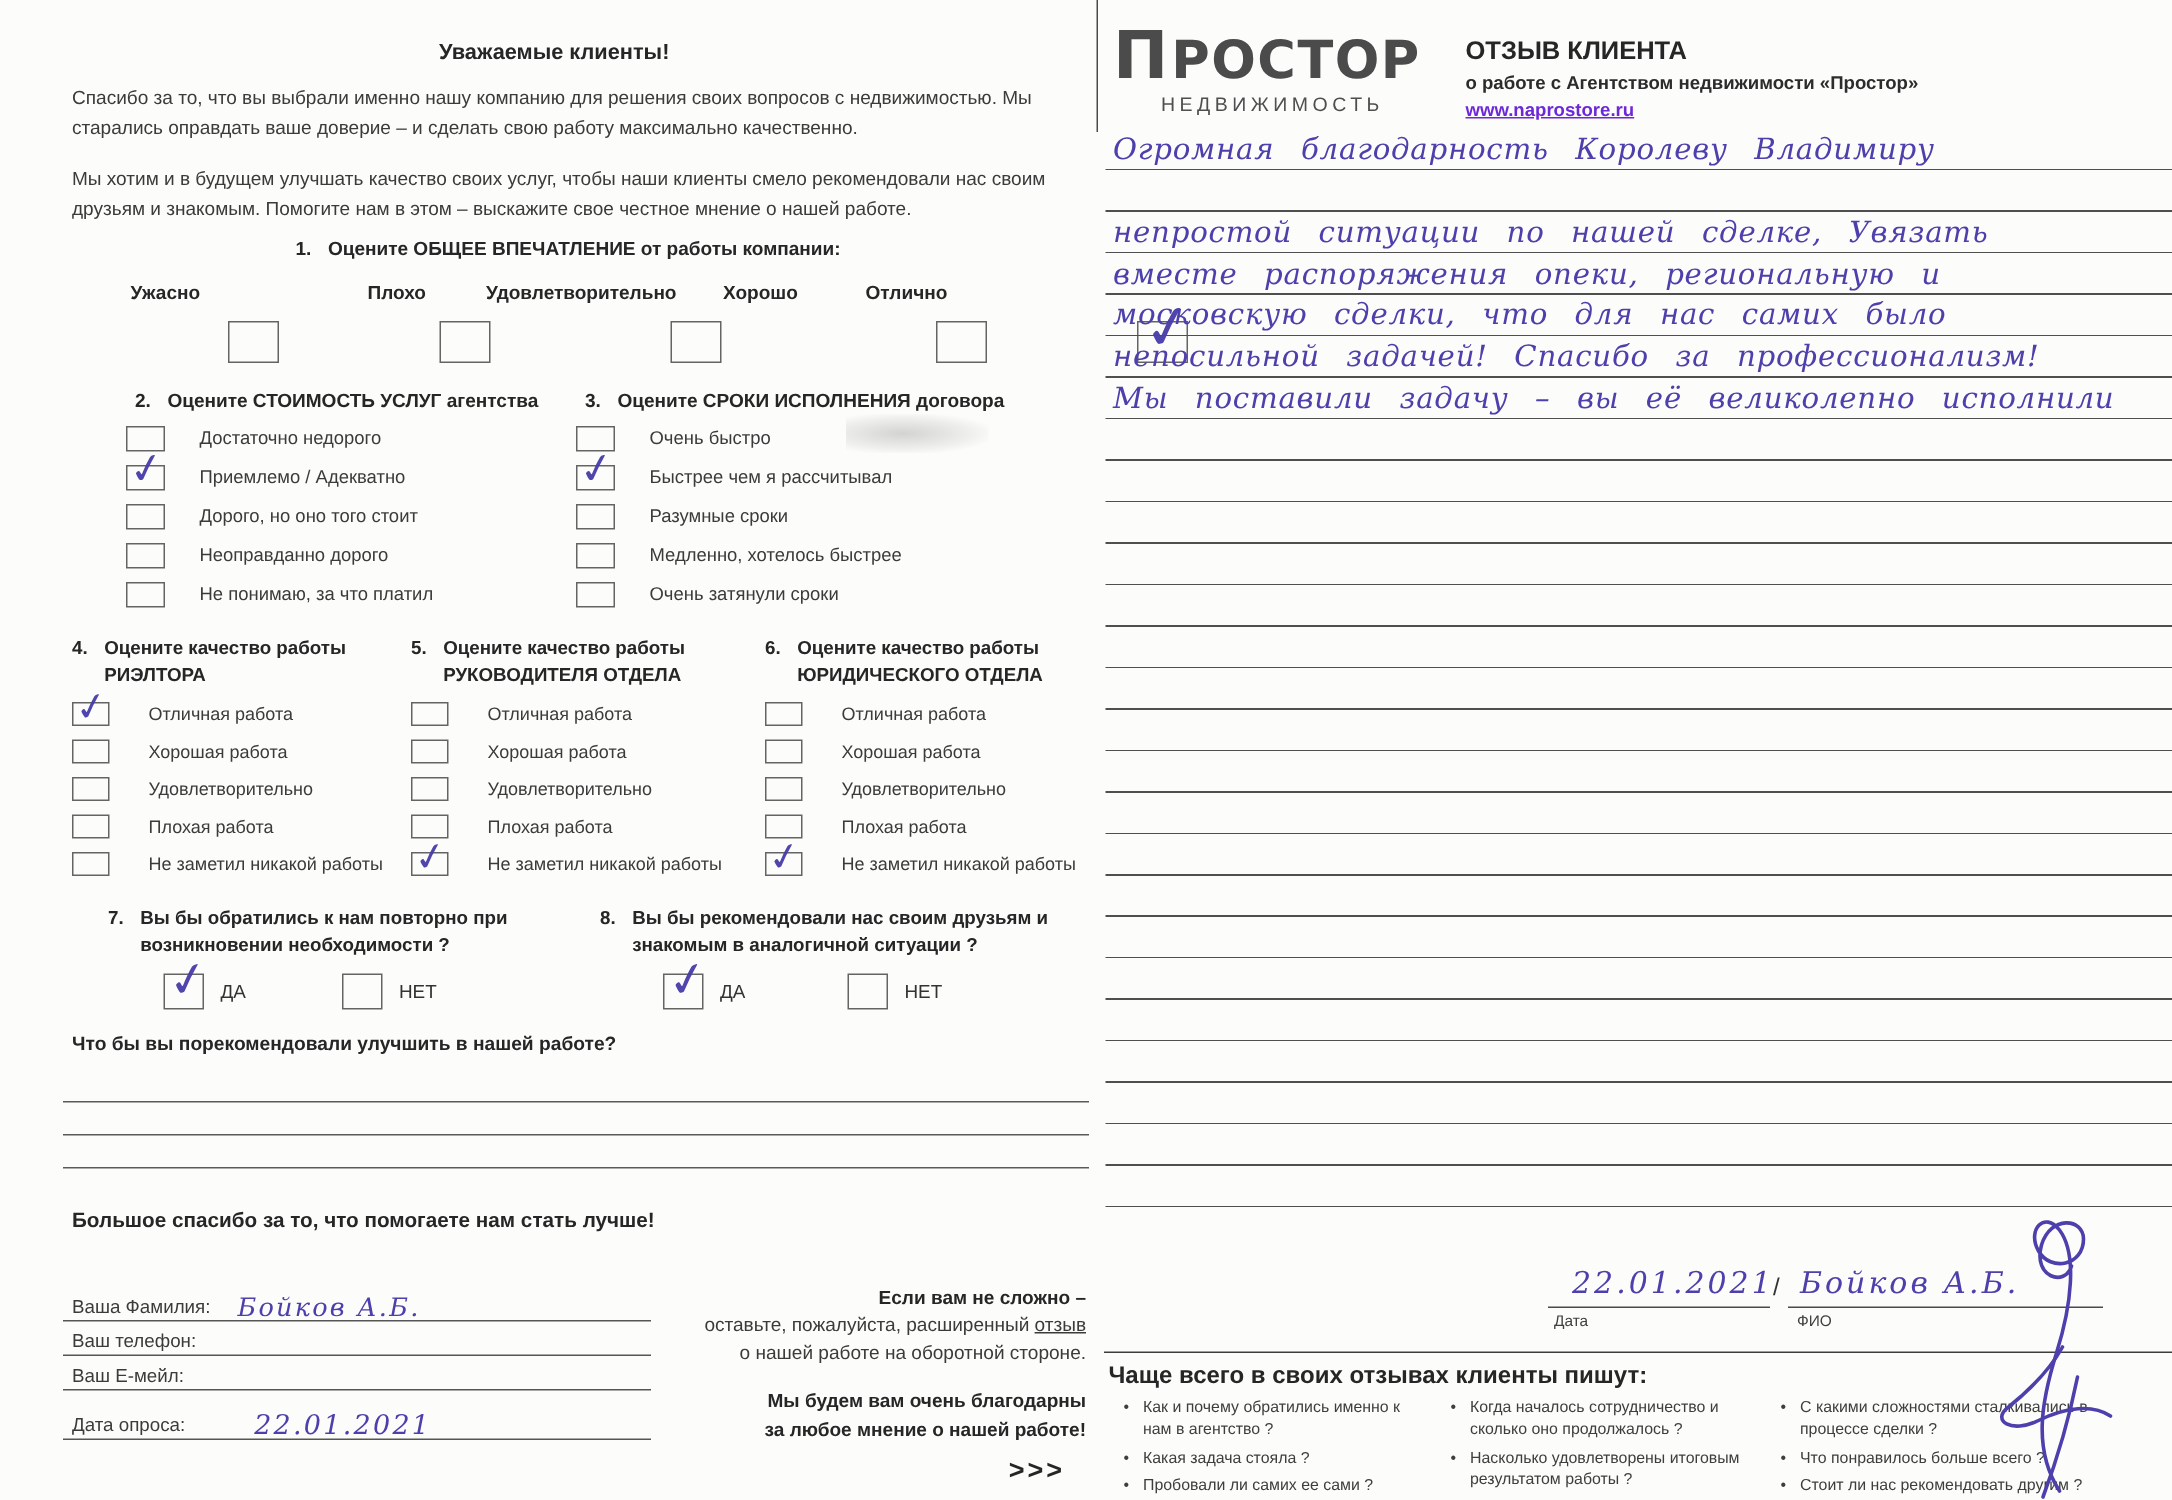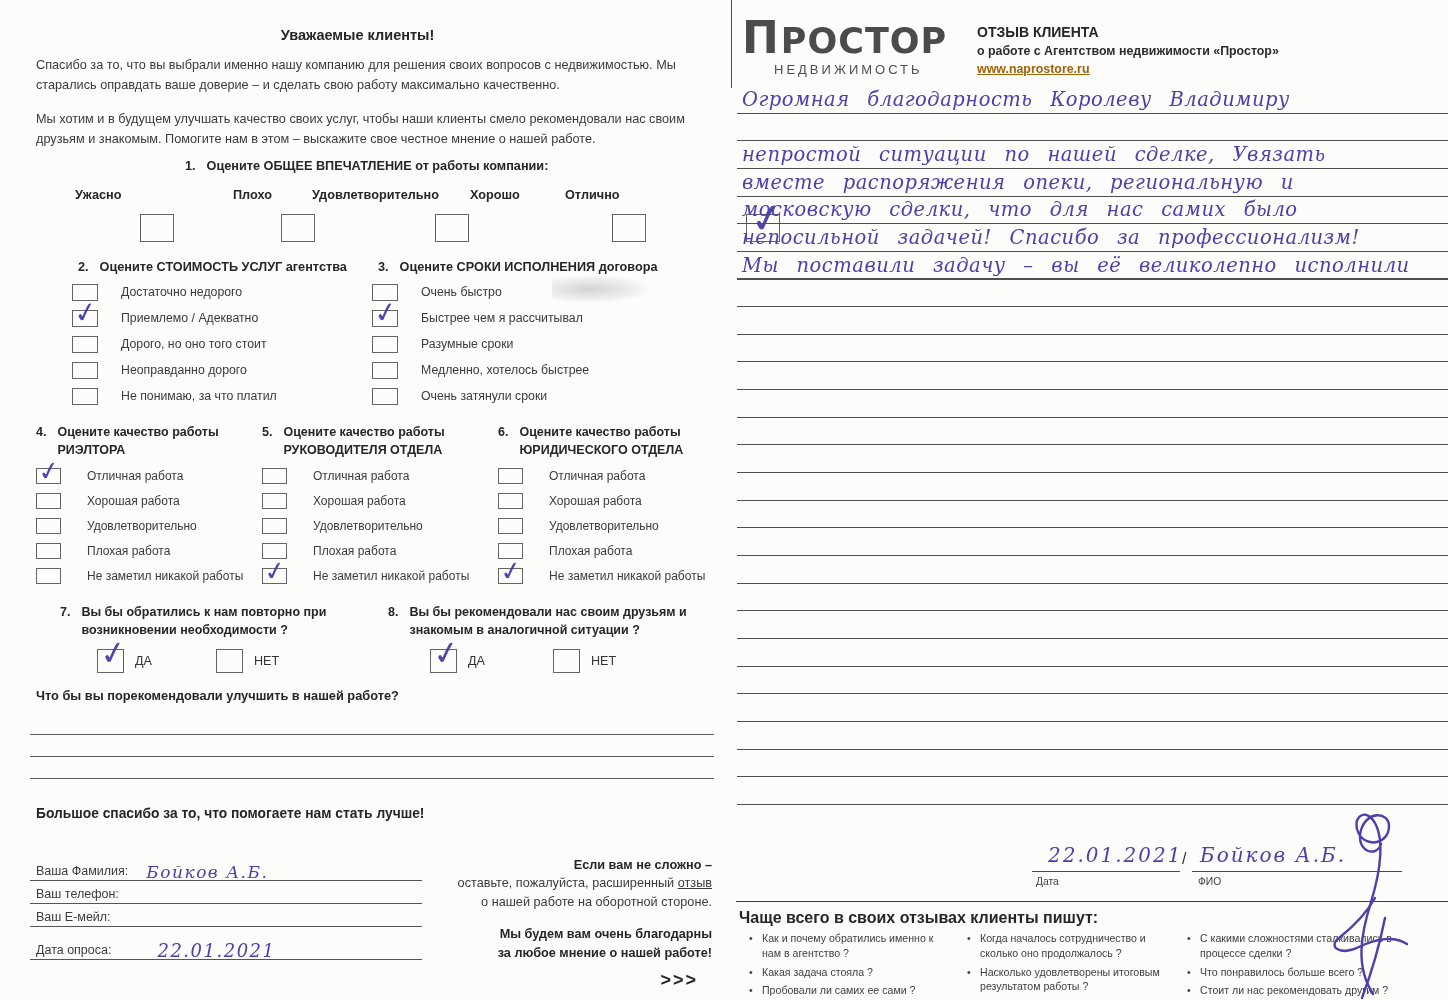--- a/index.html
+++ b/index.html
@@ -2,21 +2,21 @@
 <html><head>
 <meta charset="utf-8">
 <style>
   *{box-sizing:border-box;}
   html,body{margin:0;padding:0;}
   body{width:1448px;height:1000px;position:relative;overflow:hidden;background:#fcfcfa;
        font-family:"Liberation Sans","DejaVu Sans",sans-serif;color:#3b3b3b;}
   .abs{position:absolute;}
 
   
-  .page-left{position:absolute;left:0;top:0;width:732px;height:976px;}
+  .page-left{position:absolute;left:12px;top:0;width:732px;height:976px;}
   .lp-title{top:27px;left:0;width:715px;text-align:center;font-weight:700;font-size:14.5px;color:#262626;}
   .lp-p{left:36px;width:654px;margin:0;font-size:12.7px;line-height:1.55;color:#3b3b3b;}
   .qhead{font-weight:700;font-size:12.7px;color:#262626;white-space:nowrap;}
   .qnum{display:inline-block;margin-right:11px;font-weight:700;}
   .q1lab{font-weight:700;font-size:12.7px;color:#262626;white-space:nowrap;}
 
   .cb{display:inline-block;position:relative;border:1.5px solid #646464;background:transparent;}
   .cb::after{content:"✓";position:absolute;font-family:"DejaVu Serif",serif;color:#473ca8;opacity:0;
              transform:rotate(-10deg);}
   .cb[data-checked="true"]::after{opacity:.95;}
@@ -54,23 +54,23 @@
   .vdiv{left:731px;top:0;width:1px;height:88px;background:#4a4a4a;position:absolute;}
 
   
   .page-right{position:absolute;left:732px;top:0;width:716px;height:944px;}
   .logo{left:10px;top:16px;width:212px;}
   .logo-main{font-family:"DejaVu Sans","Liberation Sans",sans-serif;font-weight:700;font-size:35px;
              letter-spacing:1px;color:#4b4b4b;line-height:1;}
   .logo-main::first-letter{font-size:44px;letter-spacing:2px;}
   .logo-sub{font-size:13px;letter-spacing:3px;color:#4f4f4f;margin-top:2px;padding-left:32px;}
   .hdr{left:245px;top:24px;}
-  .hdr-t{font-weight:700;font-size:14px;color:#262626;}
+  .hdr-t{font-weight:700;font-size:17px;color:#262626;}
   .hdr-s{font-weight:700;font-size:12.4px;color:#2c2c2c;margin-top:4px;}
-  .hdr-u{display:inline-block;font-weight:700;font-size:12.4px;color:#a16207;text-decoration:underline;margin-top:4px;}
+  .hdr-u{display:inline-block;font-weight:700;font-size:12.4px;color:#6d28d9;text-decoration:underline;margin-top:4px;}
   .ruled{left:5px;top:86px;width:711px;height:722px;
          background:repeating-linear-gradient(to bottom,transparent 0,transparent 26.6px,#4f4f4f 26.6px,#4f4f4f 27.65px);}
   .hw-line{position:absolute;left:10px;white-space:nowrap;font-size:19.5px;letter-spacing:.5px;
            word-spacing:11px;line-height:1;}
   .sline{position:absolute;height:1.2px;background:#4a4a4a;}
   .sign-label{position:absolute;font-size:10.3px;color:#3f3f3f;text-align:right;}
   .sig-hw{position:absolute;font-size:20px;letter-spacing:2px;line-height:1;white-space:nowrap;}
   .slash{position:absolute;font-size:16px;color:#333;}
   .frule{left:4px;top:901px;width:712px;height:1.4px;background:#3d3d3d;position:absolute;}
   .ftitle{left:7px;top:909px;font-weight:700;font-size:16px;color:#262626;white-space:nowrap;}

